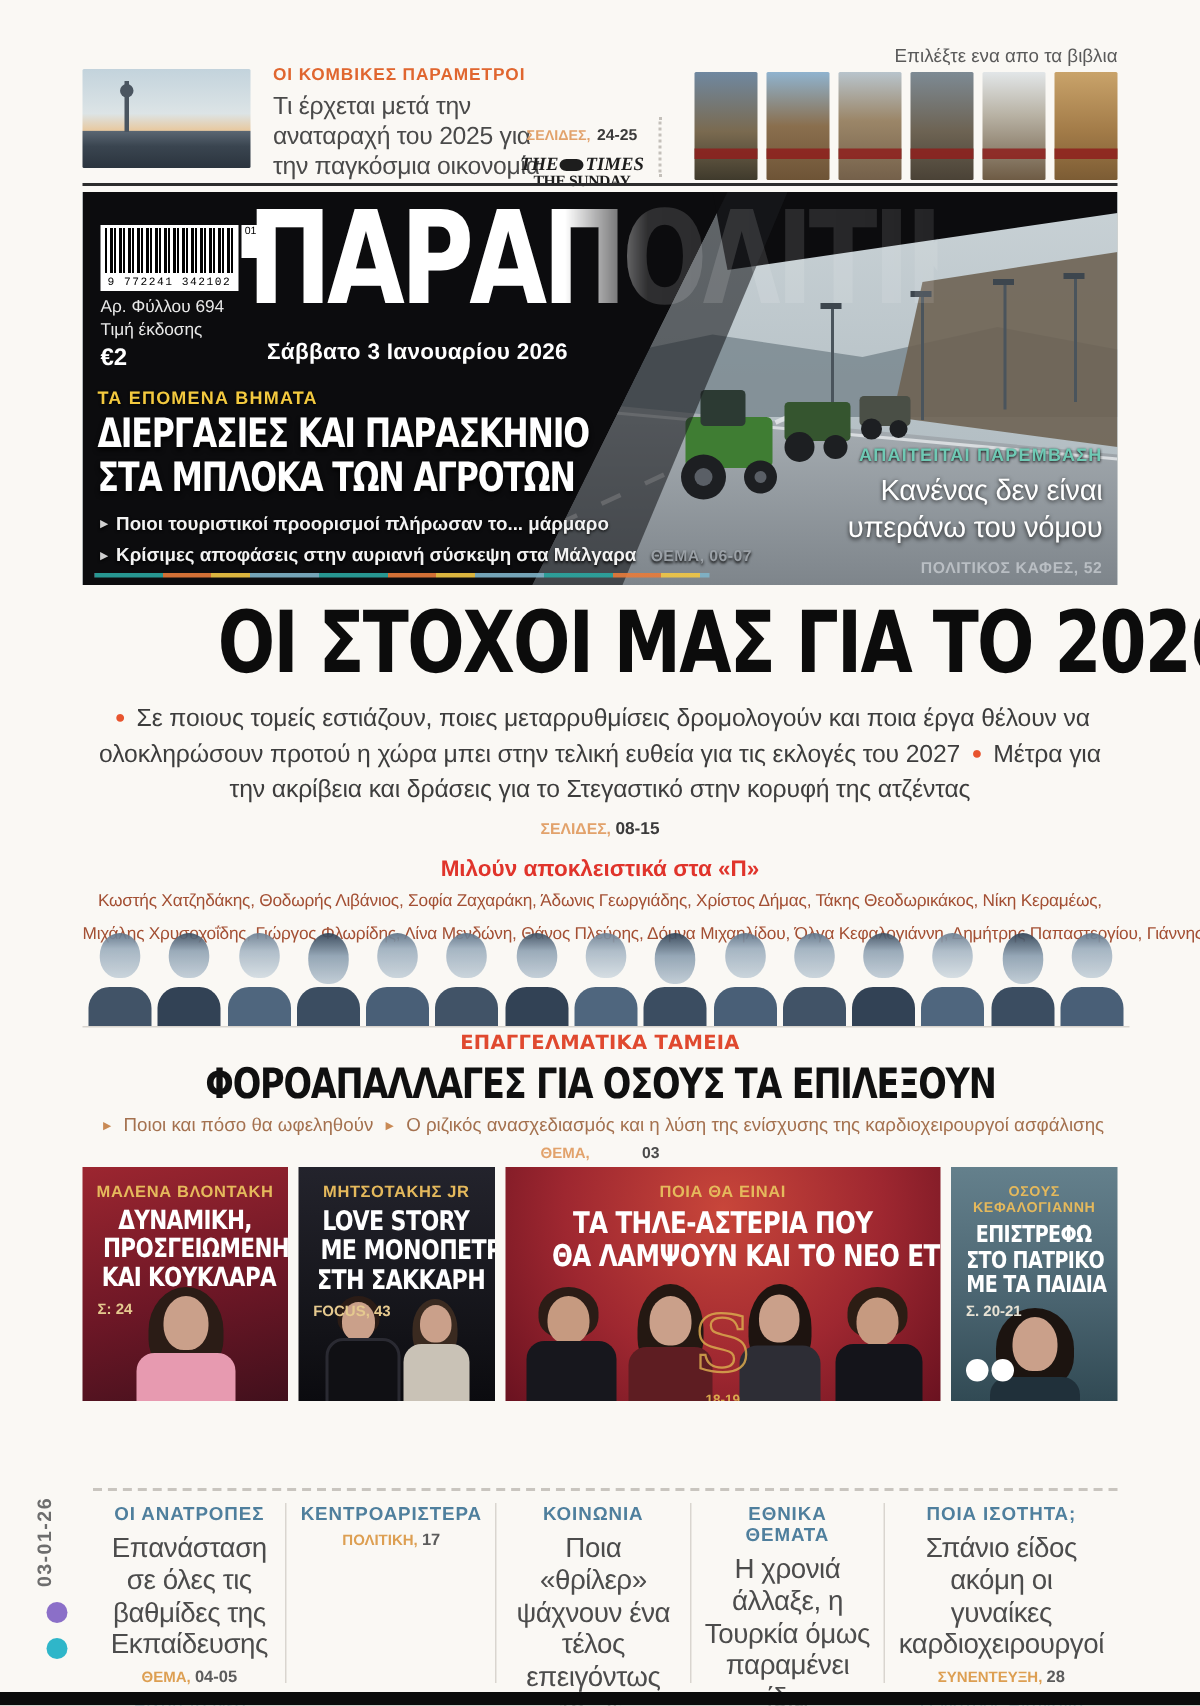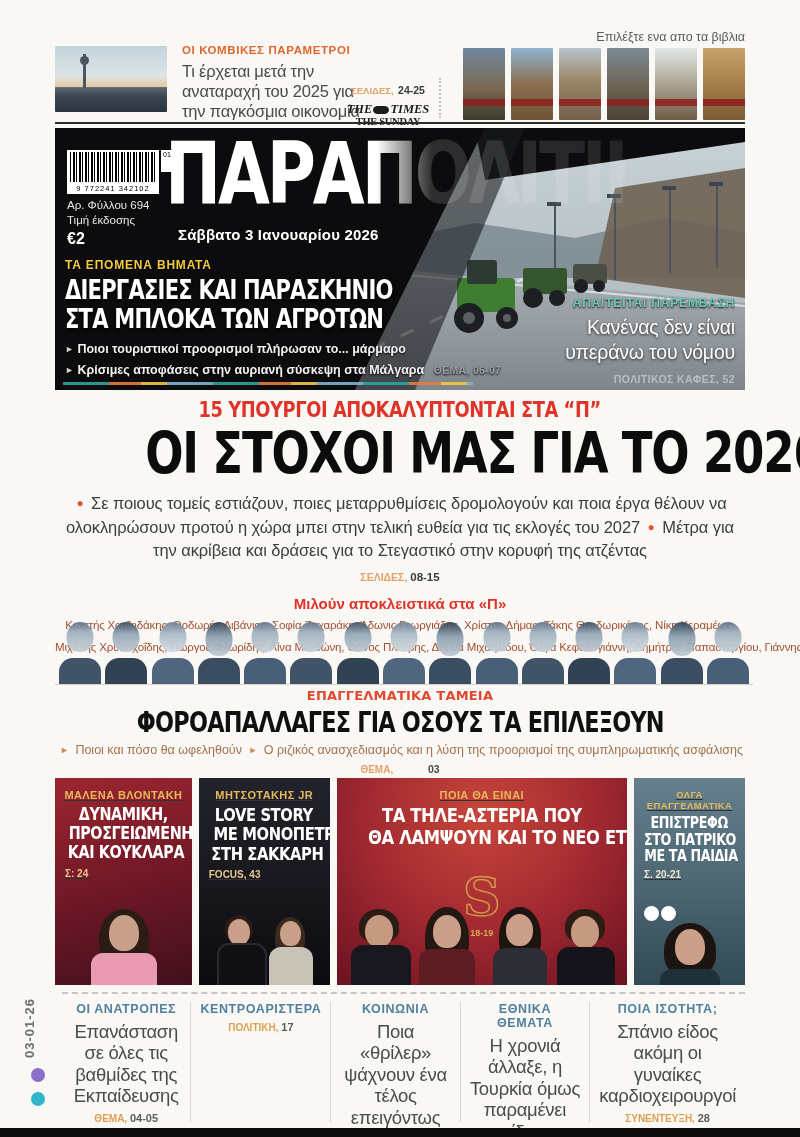--- a/index.html
+++ b/index.html
@@ -39,21 +39,21 @@
   .photo{position:absolute;left:55px;top:128px;width:690px;height:262px;background:#9fa9ae;overflow:hidden;}
   .photo svg{position:absolute;left:0;top:0;}
   .mast-title{position:absolute;left:110px;top:2px;width:590px;white-space:nowrap;overflow:hidden;
      font-family:"DejaVu Sans",sans-serif;font-weight:900;font-size:86px;line-height:1;color:#ffffff;
      letter-spacing:-4px;transform:scaleX(.78);transform-origin:left top;
      -webkit-mask-image:linear-gradient(90deg,#fff 0 46%,rgba(255,255,255,.14) 58%,rgba(255,255,255,.1) 100%);
      mask-image:linear-gradient(90deg,#fff 0 46%,rgba(255,255,255,.14) 58%,rgba(255,255,255,.1) 100%);}
   .mast-date{position:absolute;left:123px;top:98px;color:#fff;font-size:15px;font-weight:bold;letter-spacing:.2px;}
   .barcode{position:absolute;left:12px;top:22px;width:86px;height:30px;background:#fff;padding:2px 3px 12px 3px;}
   .barcode .bars{height:100%;background:repeating-linear-gradient(90deg,#000 0 1px,#fff 1px 3px,#000 3px 5px,#fff 5px 6px);}
-  .barcode .num{position:absolute;left:0;right:0;bottom:1px;text-align:center;color:#000;font-size:7.5px;letter-spacing:1px;}
+  .barcode .num{position:absolute;left:0;right:0;bottom:1px;text-align:center;color:#000;font-size:7.5px;letter-spacing:1px;font-family:Liberation Mono, monospace;}
   .barcode .c01{position:absolute;right:-14px;top:0;width:12px;height:22px;background:#fff;color:#000;font-size:7px;text-align:center;line-height:10px;}
   .issue{position:absolute;left:12px;top:70px;color:#e9e9e9;font-size:11.5px;line-height:1.3;}
   .issue .pr{font-size:16px;font-weight:bold;color:#fff;margin-top:1px;}
 
   .pleft{position:absolute;left:10px;top:130px;width:390px;}
   .pleft .k{color:#f3c93f;font-size:12px;font-weight:bold;letter-spacing:.8px;margin-bottom:4px;text-shadow:0 1px 2px #000;}
   .pleft .hl{font-family:"DejaVu Sans",sans-serif;font-weight:900;color:#fff;font-size:27px;line-height:1.07;
      letter-spacing:-1px;transform:scaleX(.78);transform-origin:left top;white-space:nowrap;text-shadow:0 2px 4px rgba(0,0,0,.85);}
   .pleft .bl{margin-top:6px;color:#f2f2f2;font-size:12.5px;font-weight:bold;line-height:1.5;text-shadow:0 1px 2px #000;white-space:nowrap;}
   .pleft .bl .ar{color:#cfcfcf;font-size:9px;vertical-align:1px;}
@@ -101,21 +101,21 @@
   .funds .k{color:#e0492f;font-family:"DejaVu Sans",sans-serif;font-weight:900;font-size:13px;letter-spacing:.2px;}
   .funds .hl{display:inline-block;font-family:"DejaVu Sans",sans-serif;font-weight:900;color:#101010;
      font-size:28px;letter-spacing:-1px;transform:scaleX(.8);transform-origin:center;white-space:nowrap;margin-top:3px;}
   .funds .deck2{margin-top:4px;color:#a4714f;font-size:12.5px;}
   .funds .deck2 .ar{color:#c98a55;font-size:9px;vertical-align:1px;padding:0 3px;}
   .funds .pref2{margin-top:6px;font-size:10px;font-weight:bold;}
   .funds .pref2 .s{color:#e2a26b;}
   .funds .pref2 .n{color:#4a4a4a;font-size:10.5px;padding-left:32px;}
 
   
-  .cards{position:absolute;left:55px;top:778px;width:690px;height:207px;display:flex;gap:7px;text-decoration:underline;}
+  .cards{position:absolute;left:55px;top:778px;width:690px;height:156px;display:flex;gap:7px;}
   .card{position:relative;overflow:hidden;text-align:center;color:#fff;}
   .card .ck{margin-top:11px;color:#e5b95c;font-size:11px;font-weight:bold;letter-spacing:.4px;position:relative;z-index:3;}
   .card .chl{margin-top:4px;font-family:"DejaVu Sans",sans-serif;font-weight:900;color:#fff;line-height:1.08;
      letter-spacing:-.5px;position:relative;z-index:3;}
   .card .chl>span{display:inline-block;transform:scaleX(.82);transform-origin:center;white-space:nowrap;}
   .card .cref{margin-top:6px;font-size:10px;font-weight:bold;color:#e5c98f;text-align:left;padding-left:10px;position:relative;z-index:3;}
   .c1{width:138px;background:linear-gradient(165deg,#9c2630 0%,#6d1726 55%,#41101c 100%);}
   .c2{width:132px;background:linear-gradient(180deg,#23232c 0%,#131318 70%,#0b0b0f 100%);}
   .c3{width:293px;background:radial-gradient(circle at 50% 18%,#c8463a 0%,#9e2730 55%,#6a1220 100%);}
   .c4{width:112px;background:linear-gradient(180deg,#64808c 0%,#4b6571 55%,#314a54 100%);}
@@ -258,21 +258,20 @@
 
     <div class="pright">
       <div class="k">ΑΠΑΙΤΕΙΤΑΙ ΠΑΡΕΜΒΑΣΗ</div>
       <div class="hl">Κανένας δεν είναι υπεράνω του νόμου</div>
       <div class="pr">ΠΟΛΙΤΙΚΟΣ ΚΑΦΕΣ, 52</div>
     </div>
     <div class="strip"></div>
   </div>
 
   <div class="lead">
-    <div><span class="k">15 ΥΠΟΥΡΓΟΙ ΑΠΟΚΑΛΥΠΤΟΝΤΑΙ ΣΤΑ “Π”</span></div>
     <div><span class="hl-giant">ΟΙ ΣΤΟΧΟΙ ΜΑΣ ΓΙΑ ΤΟ 2026</span></div>
     <p class="deck">
       <span class="dot">●</span>
       <span>Σε ποιους τομείς εστιάζουν, ποιες μεταρρυθμίσεις δρομολογούν και ποια έργα θέλουν να ολοκληρώσουν προτού η χώρα μπει στην τελική ευθεία για τις εκλογές του 2027</span>
       <span class="dot">●</span>
       <span>Μέτρα για την ακρίβεια και δράσεις για το Στεγαστικό στην κορυφή της ατζέντας</span>
     </p>
     <div class="pagesline"><span class="s">ΣΕΛΙΔΕΣ,</span>
       <span class="n">08-15</span></div>
     <div class="speak">Μιλούν αποκλειστικά στα «Π»</div>
@@ -298,21 +297,21 @@
       <span class="bust b4"></span>
     </div>
 
   <div class="funds">
     <div class="k">ΕΠΑΓΓΕΛΜΑΤΙΚΑ ΤΑΜΕΙΑ</div>
     <div><span class="hl">ΦΟΡΟΑΠΑΛΛΑΓΕΣ ΓΙΑ ΟΣΟΥΣ ΤΑ ΕΠΙΛΕΞΟΥΝ</span></div>
     <div class="deck2">
       <span class="ar">►</span>
       <span>Ποιοι και πόσο θα ωφεληθούν</span>
       <span class="ar">►</span>
-      <span>Ο ριζικός ανασχεδιασμός και η λύση της προορισμοί της συμπληρωματικής ασφάλισης</span>
+      <span>Ο ριζικός ανασχεδιασμός και η λύση της ενίσχυσης της καρδιοχειρουργοί ασφάλισης</span>
     </div>
     <div class="pref2"><span class="s">ΘΕΜΑ,</span>
       <span class="n">03</span></div>
   </div>
 
   <div class="cards">
 
     <div class="card c1">
       <div class="ck">ΜΑΛΕΝΑ ΒΛΟΝΤΑΚΗ</div>
       <div class="chl"><span>ΔΥΝΑΜΙΚΗ,</span><br>
@@ -358,21 +357,21 @@
         <div class="hair" style="left:152px;top:0;width:42px;height:58px;background:#1e1410;"></div>
         <div class="head" style="left:159px;top:7px;width:27px;height:32px;"></div>
         <div class="torso" style="left:146px;top:41px;width:54px;height:37px;background:#2d2d35;"></div>
         <div class="hair" style="left:218px;top:2px;width:40px;height:34px;background:#2c1d14;"></div>
         <div class="head" style="left:224px;top:9px;width:28px;height:32px;background:#c69a80;"></div>
         <div class="torso" style="left:210px;top:40px;width:58px;height:38px;background:#14141a;"></div>
       </div>
     </div>
 
     <div class="card c4">
-      <div class="ck" style="font-size:9.5px;">ΟΛΓΑ ΕΠΑΓΓΕΛΜΑΤΙΚΑ</div>
+      <div class="ck" style="font-size:9.5px;">ΟΣΟΥΣ ΚΕΦΑΛΟΓΙΑΝΝΗ</div>
       <div class="chl"><span>ΕΠΙΣΤΡΕΦΩ</span><br>
         <span>ΣΤΟ ΠΑΤΡΙΚΟ</span><br>
         <span>ΜΕ ΤΑ ΠΑΙΔΙΑ</span></div>
       <div class="c4ref">Σ. 20-21</div>
       <div class="circles">
           <i></i>
           <i></i>
         </div>
       <div class="fig" style="left:26px;width:60px;height:62px;">
         <div class="hair" style="left:4px;top:0;width:52px;height:54px;background:#1c1410;"></div>

